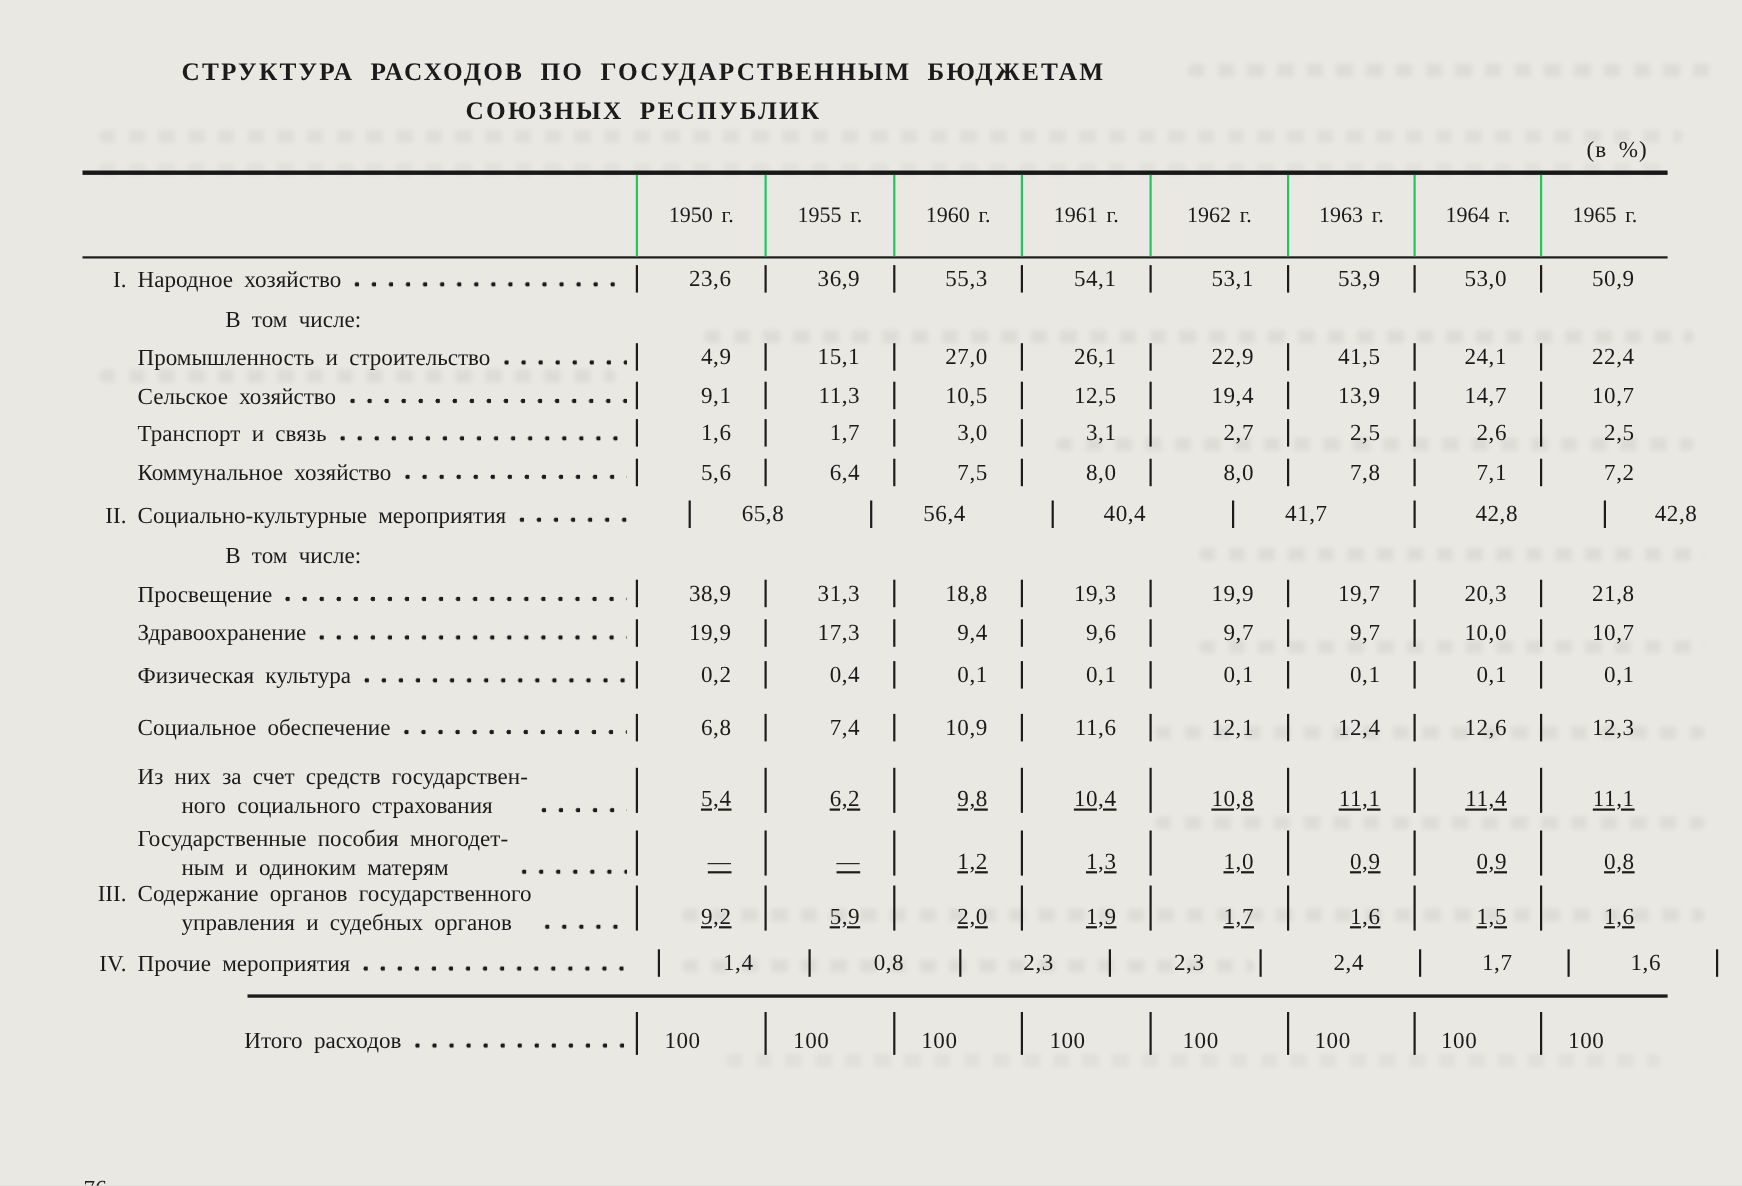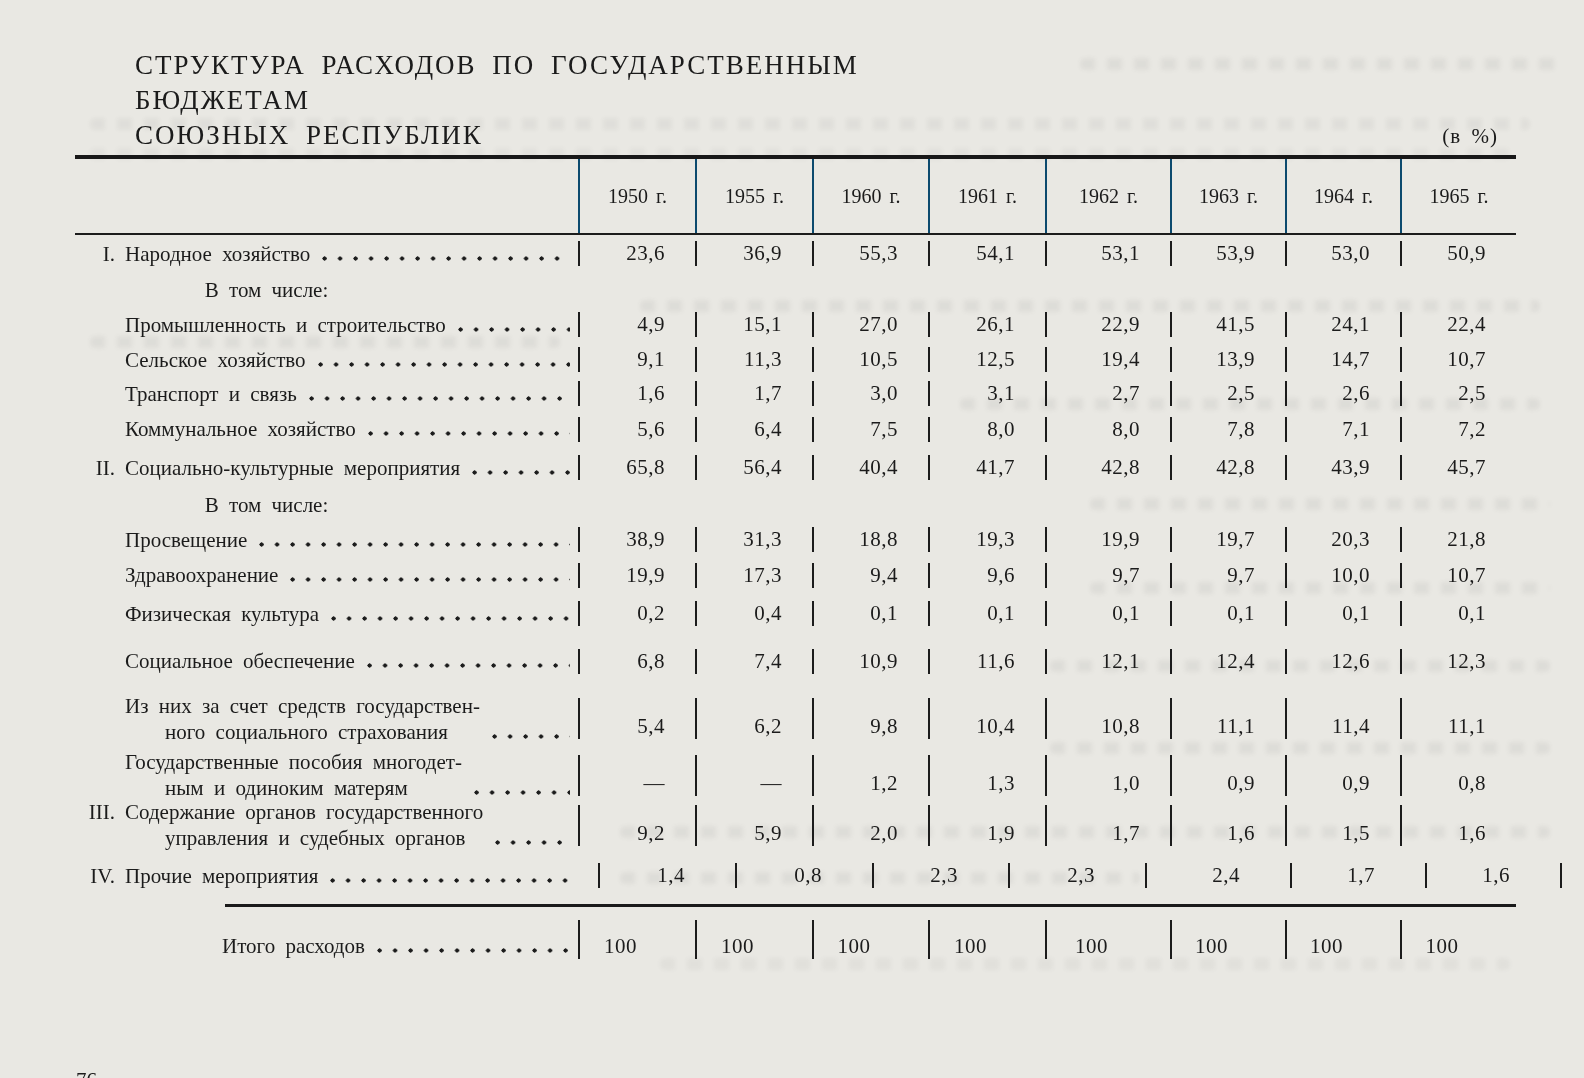--- a/index.html
+++ b/index.html
@@ -28,21 +28,21 @@
   .g7{top:498px;left:1090px;width:460px;}
   .g8{top:582px;left:1090px;width:460px;}
   .g9{top:660px;left:1050px;width:500px;}
   .g10{top:742px;left:1050px;width:500px;}
   .g11{top:826px;left:620px;width:930px;}
   .g12{top:872px;left:620px;width:520px;}
   .g13{top:958px;left:660px;width:850px;opacity:.4;}
 
   .title{
     position:absolute;top:48px;left:135px;width:900px;
-    text-align:left;font-weight:normal;font-size:27px;line-height:35px;
+    text-align:center;font-weight:bold;font-size:23px;line-height:35px;
     letter-spacing:2px;word-spacing:7px;
   }
   .unit-note{
     position:absolute;top:124px;right:86px;
     font-size:21px;letter-spacing:1px;word-spacing:4px;
   }
   .pageno{
     position:absolute;left:76px;top:1068px;font-size:21px;
   }
 
@@ -54,21 +54,21 @@
 
   .grid{
     display:grid;
     grid-template-columns:503px 117px 117px 116px 117px 125px 115px 115px 116px;
   }
   .header-row{height:74px;}
   .header-row>div{
     display:flex;align-items:center;justify-content:center;
     font-size:20px;word-spacing:3px;
   }
-  .header-row>div+div{border-left:2px solid #0c4a6e;}
+  .header-row>div+div{border-left:2px solid #22c55e;}
 
   .body{position:relative;}
   .row{display:grid;grid-template-columns:503px 117px 117px 116px 117px 125px 115px 115px 116px;}
   .row>.val{
     border-left:2px solid #1c1c1c;
     display:flex;align-items:center;justify-content:flex-end;
     padding-right:30px;font-size:21px;letter-spacing:.5px;
   }
   .row>.label{
     display:flex;align-items:flex-start;
@@ -92,32 +92,32 @@
 
   
   .body .row:nth-child(1){height:72px;}
   .body .row:nth-child(1)>div{padding-top:30px;}
   .body .row:nth-child(2){height:37px;}
   .body .row:nth-child(3){height:35px;}
   .body .row:nth-child(4){height:35px;}
   .body .row:nth-child(5){height:35px;}
   .body .row:nth-child(6){height:33px;}
   .body .row:nth-child(7){height:38px;}
-  .body .row:nth-child(8){height:39px;}
+  .body .row:nth-child(8){height:39px;gap:48px;}
   .body .row:nth-child(9){height:35px;}
   .body .row:nth-child(10){height:35px;}
   .body .row:nth-child(11){height:36px;}
   .body .row:nth-child(12){height:41px;}
   .body .row:nth-child(13){height:54px;}
   .body .row:nth-child(14){height:61px;}
   .body .row:nth-child(15){height:50px;}
   .body .row:nth-child(16){height:33px;}
   .body .row:nth-child(17){height:87px;gap:20px;}
 
-  .row.twoline>.val{padding-top:16px;}
+  .row.twoline>.val{padding-top:16px;text-decoration:underline;}
   .row.total>.val{justify-content:center;padding-right:34px;padding-top:14px;}
   .row.total>.label{padding-top:14px;}
   .row.total .txt{padding-left:147px;text-indent:0;}
 
   .totals-rule{
     position:absolute;left:150px;right:0;top:669px;
     border-top:3px solid #1a1a1a;
   }
 </style>
 </head>

